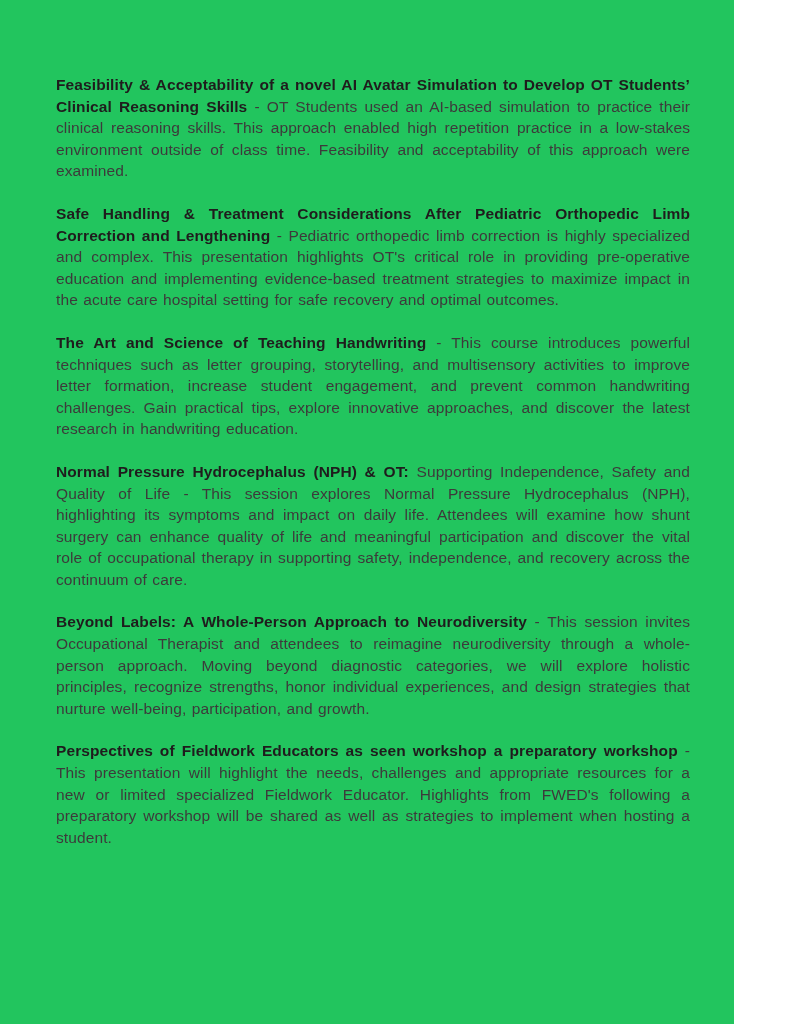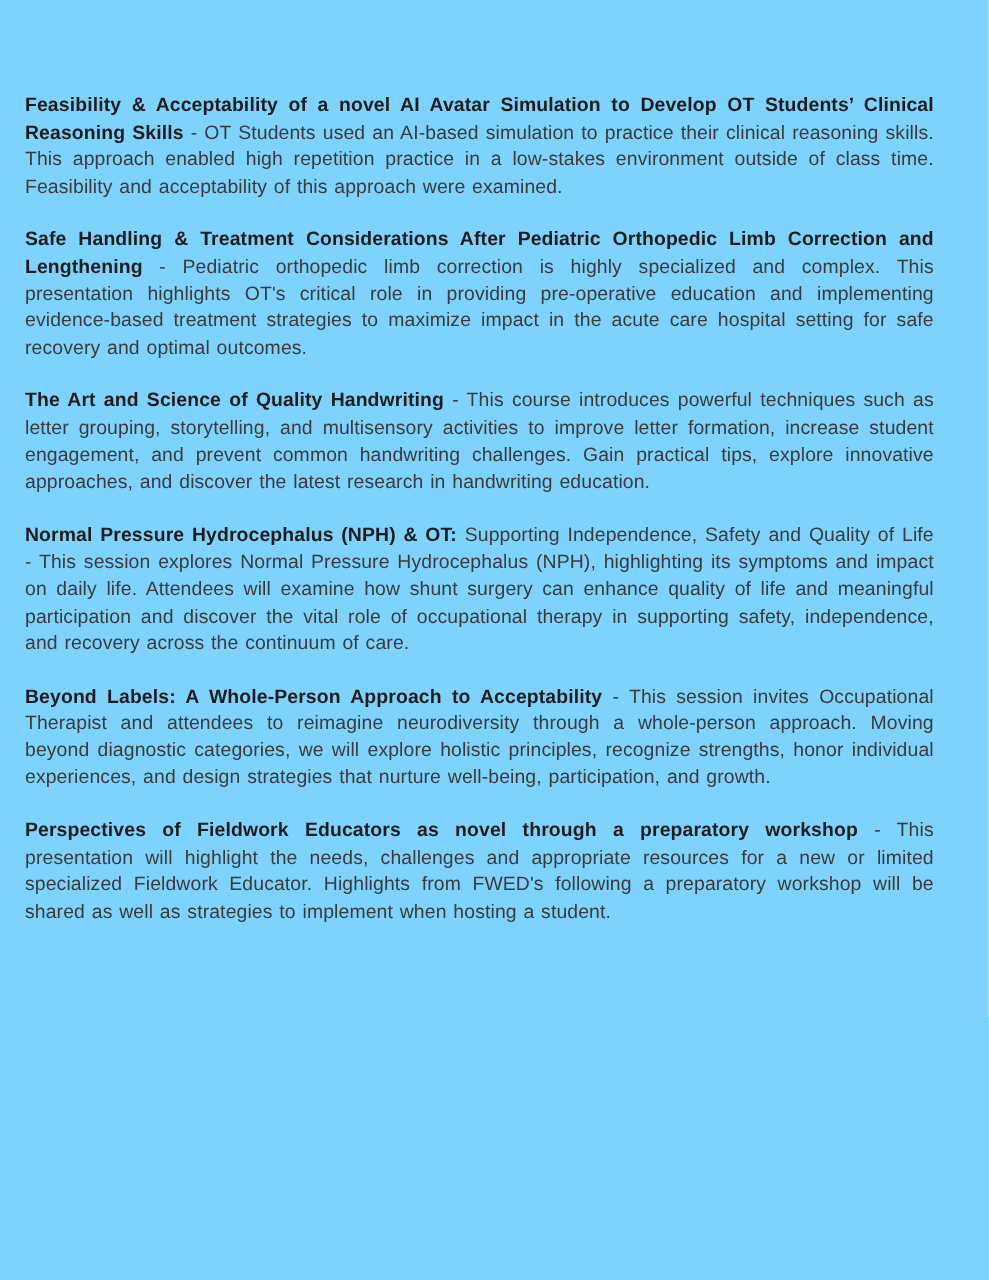--- a/index.html
+++ b/index.html
@@ -8,24 +8,24 @@
     background: #ffffff;
   }
   body {
     width: 791px;
     height: 1024px;
     overflow: hidden;
     font-family: "Liberation Sans", "DejaVu Sans", sans-serif;
   }
   .page {
     box-sizing: border-box;
-    width: 791px;
+    width: 734px;
     height: 1024px;
-    padding: 74px 44px 40px 20px;
-    background: #7dd3fc;
+    padding: 74px 44px 40px 56px;
+    background: #22c55e;
   }
   .para {
     margin: 0 0 21px 0;
     font-size: 15.5px;
     line-height: 21.6px;
     text-align: justify;
     color: #3d3a3b;
     letter-spacing: 0.1px;
     word-spacing: 1px;
   }
@@ -43,32 +43,32 @@
     <span class="title">Feasibility &amp; Acceptability of a novel AI Avatar Simulation to Develop OT Students’ Clinical Reasoning Skills</span>
     <span class="body">- OT Students used an AI-based simulation to practice their clinical reasoning skills. This approach enabled high repetition practice in a low-stakes environment outside of class time. Feasibility and acceptability of this approach were examined.</span>
   </p>
 
   <p class="para">
     <span class="title">Safe Handling &amp; Treatment Considerations After Pediatric Orthopedic Limb Correction and Lengthening</span>
     <span class="body">- Pediatric orthopedic limb correction is highly specialized and complex. This presentation highlights OT's critical role in providing pre-operative education and implementing evidence-based treatment strategies to maximize impact in the acute care hospital setting for safe recovery and optimal outcomes.</span>
   </p>
 
   <p class="para">
-    <span class="title">The Art and Science of Quality Handwriting</span>
+    <span class="title">The Art and Science of Teaching Handwriting</span>
     <span class="body">- This course introduces powerful techniques such as letter grouping, storytelling, and multisensory activities to improve letter formation, increase student engagement, and prevent common handwriting challenges. Gain practical tips, explore innovative approaches, and discover the latest research in handwriting education.</span>
   </p>
 
   <p class="para">
     <span class="title">Normal Pressure Hydrocephalus (NPH) &amp; OT:</span>
     <span class="body">Supporting Independence, Safety and Quality of Life - This session explores Normal Pressure Hydrocephalus (NPH), highlighting its symptoms and impact on daily life. Attendees will examine how shunt surgery can enhance quality of life and meaningful participation and discover the vital role of occupational therapy in supporting safety, independence, and recovery across the continuum of care.</span>
   </p>
 
   <p class="para">
-    <span class="title">Beyond Labels: A Whole-Person Approach to Acceptability</span>
+    <span class="title">Beyond Labels: A Whole-Person Approach to Neurodiversity</span>
     <span class="body">- This session invites Occupational Therapist and attendees to reimagine neurodiversity through a whole-person approach. Moving beyond diagnostic categories, we will explore holistic principles, recognize strengths, honor individual experiences, and design strategies that nurture well-being, participation, and growth.</span>
   </p>
 
   <p class="para">
-    <span class="title">Perspectives of Fieldwork Educators as novel through a preparatory workshop</span>
+    <span class="title">Perspectives of Fieldwork Educators as seen workshop a preparatory workshop</span>
     <span class="body">- This presentation will highlight the needs, challenges and appropriate resources for a new or limited specialized Fieldwork Educator. Highlights from FWED's following a preparatory workshop will be shared as well as strategies to implement when hosting a student.</span>
   </p>
 
 </div>
 
 </body></html>

